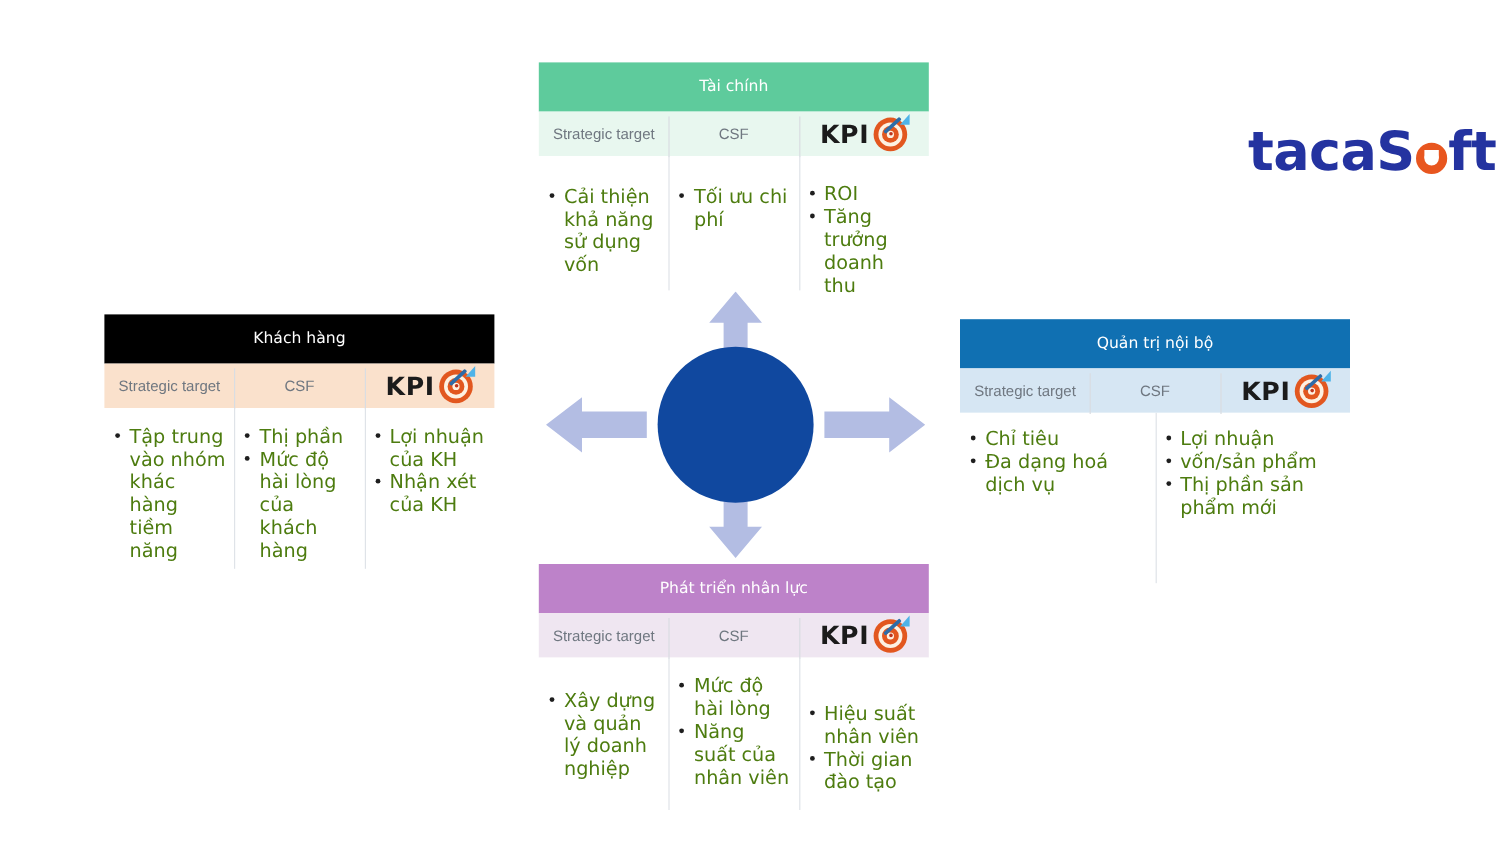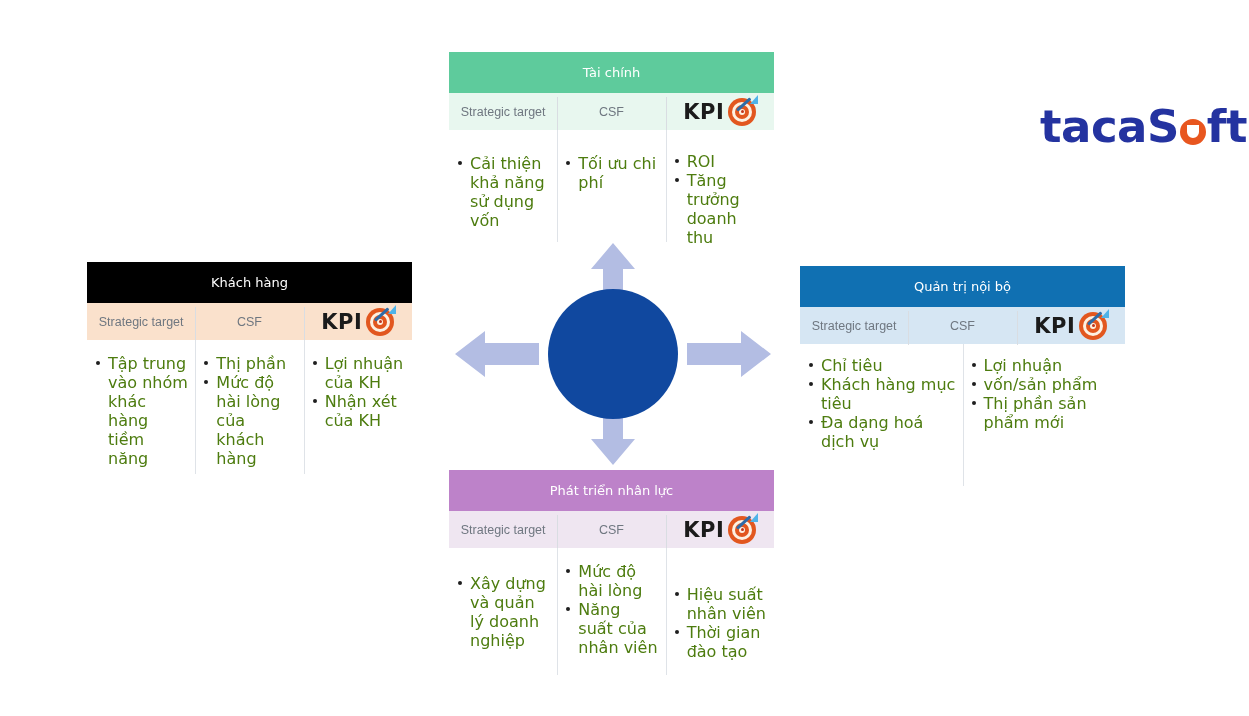--- a/index.html
+++ b/index.html
@@ -202,21 +202,20 @@
             <span class="r5"></span>
           <span class="dart"></span>
             <span class="fin"></span>
         </span>
       </div>
     </div>
     <div class="p-body" style="height:142px;">
       <div class="col">
         <ul class="blist" style="margin-top:2px;">
           <li>Chỉ tiêu</li>
-          <li>Khách hàng mục tiêu</li>
           <li>Đa dạng hoá dịch vụ</li>
         </ul>
       </div>
       <div class="col">
         <ul class="blist" style="margin-top:2px;">
           <li>Lợi nhuận</li>
           <li>vốn/sản phẩm</li>
           <li>Thị phần sản phẩm mới</li>
         </ul>
       </div>

